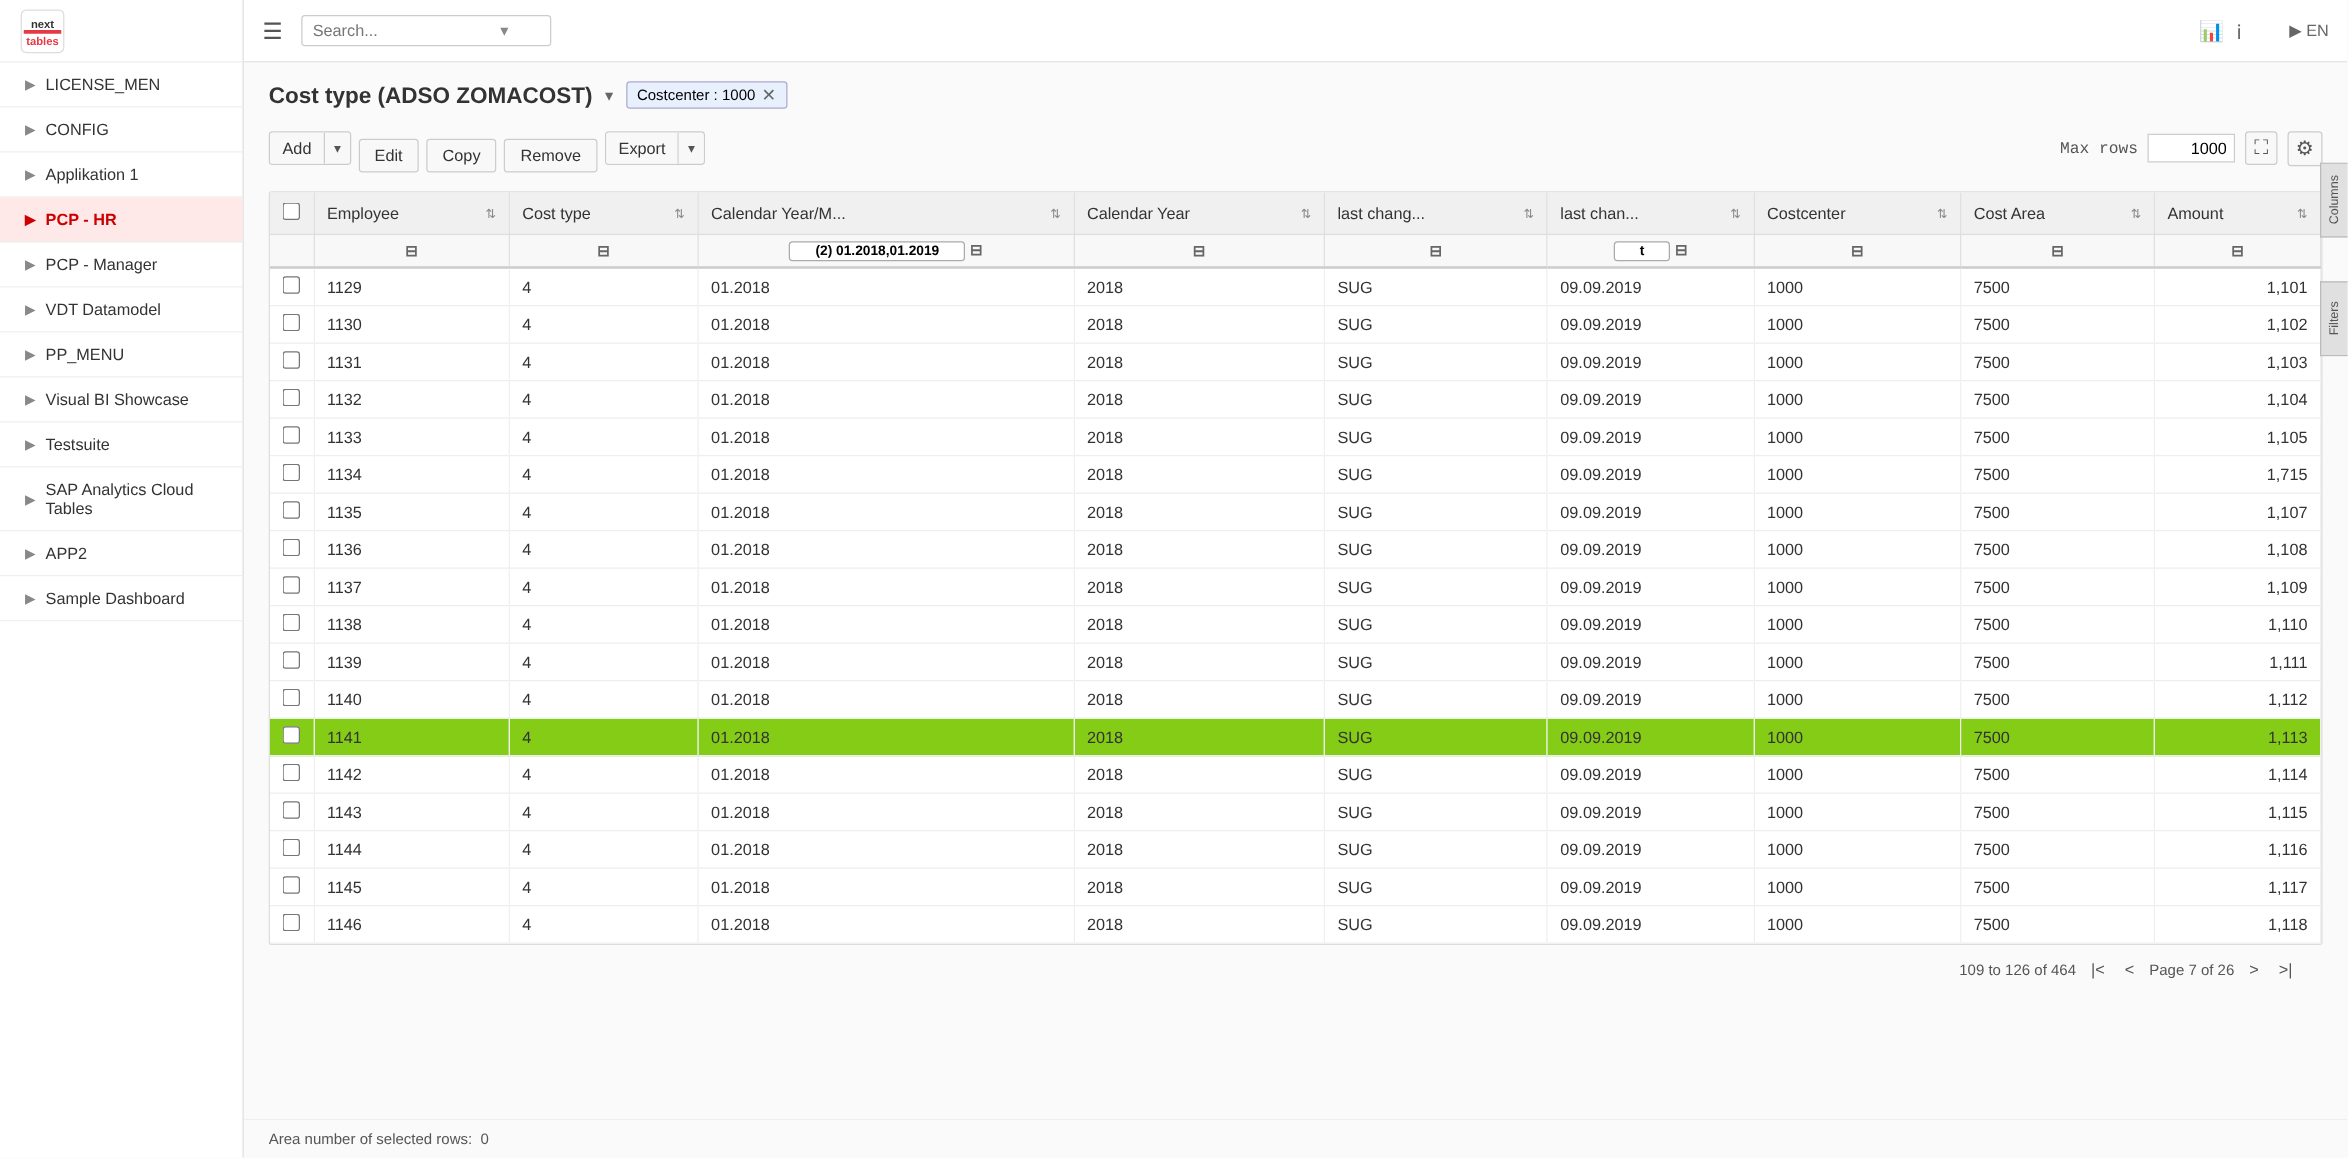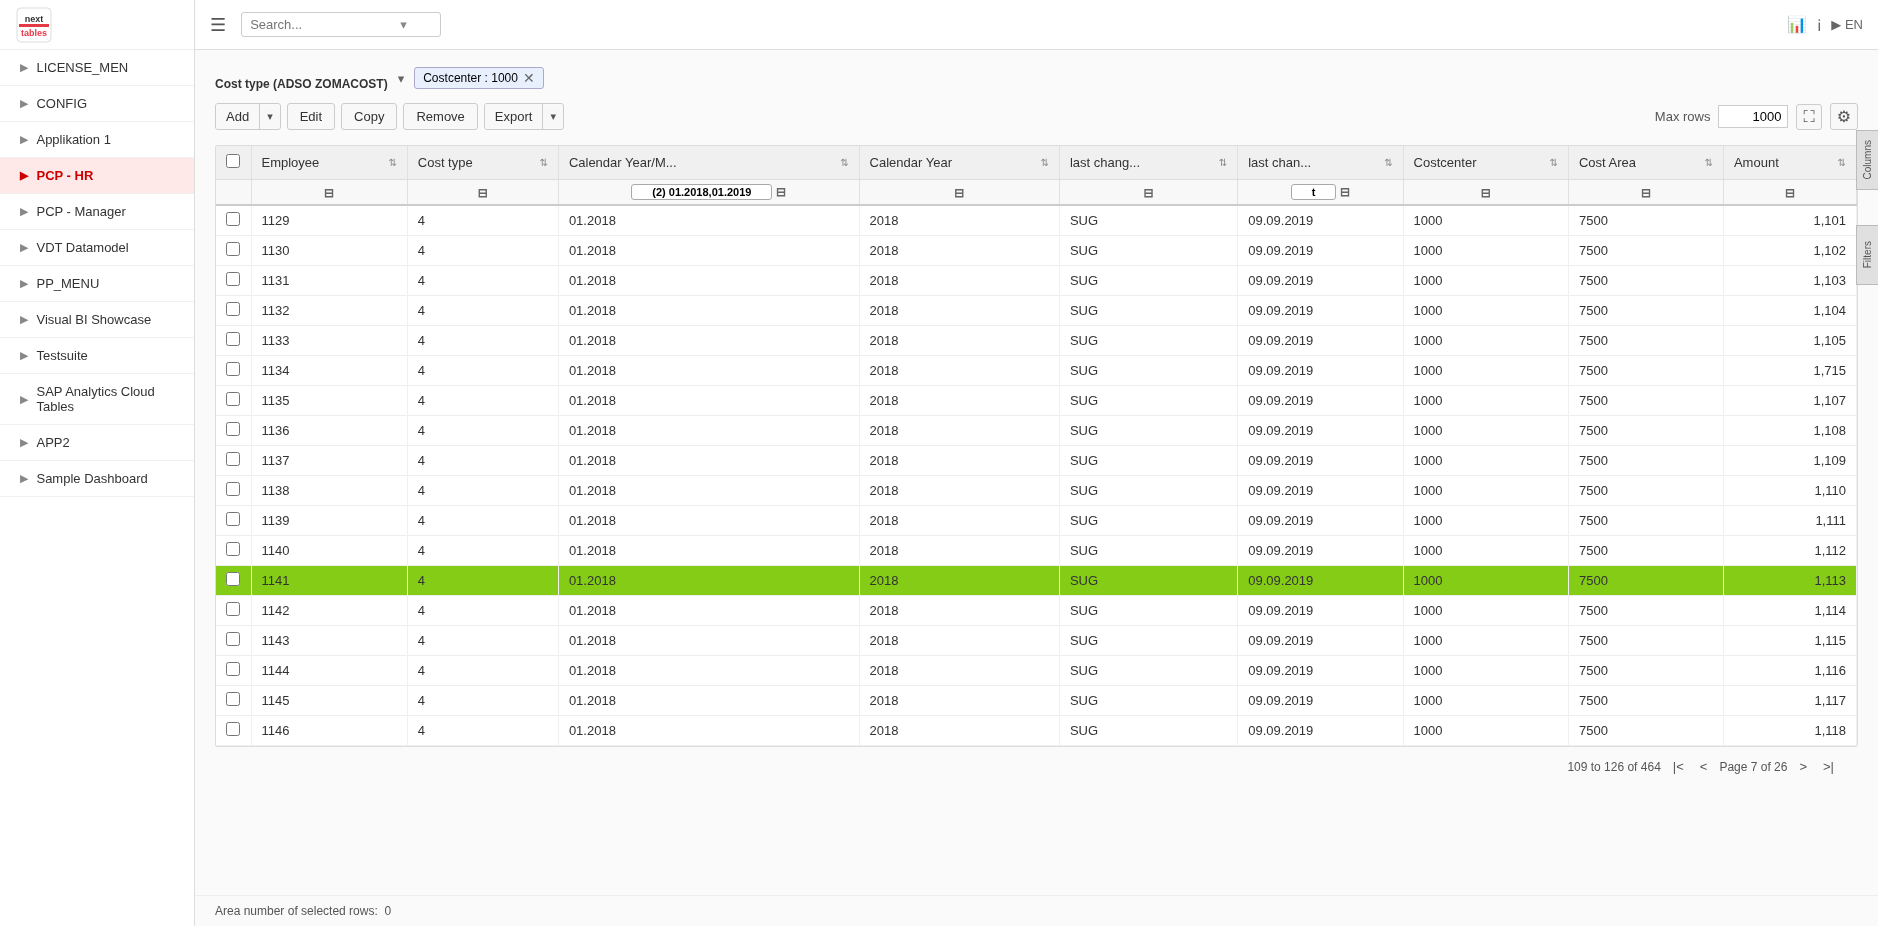--- a/index.html
+++ b/index.html
@@ -71,43 +71,42 @@
     }
     .search-box input {
       border: none;
       outline: none;
       font-size: 13px;
       width: 150px;
     }
     .search-dropdown { color: #888; cursor: pointer; }
     .topbar-right { display: flex; align-items: center; gap: 10px; }
     .topbar-icon { font-size: 16px; color: #666; cursor: pointer; }
-    .lang-btn { font-size: 13px; color: #666; cursor: pointer; }
+    .lang-btn { font-size: 13px; color: #666; cursor: pointer; margin-left: 28px; }
 
     
     .content {
       flex: 1;
       padding: 15px 20px;
       overflow: auto;
       background: #fafafa;
       position: relative;
     }
 
     
     .title-bar {
       display: flex;
       align-items: center;
       gap: 10px;
       margin-bottom: 12px;
     }
     .page-title {
-      font-size: 12px;
+      font-size: 18px;
       font-weight: bold;
       color: #333;
-      margin-top: 12px;
     }
     .title-filter-icon { cursor: pointer; color: #666; }
     .filter-badge {
       background: #e8f0fe;
       border: 1px solid #aac;
       border-radius: 3px;
       padding: 2px 8px;
       font-size: 12px;
       display: flex;
       align-items: center;
@@ -123,20 +122,21 @@
       margin-bottom: 15px;
     }
     .btn {
       padding: 5px 12px;
       font-size: 13px;
       cursor: pointer;
       border-radius: 3px;
       border: 1px solid #ccc;
       background: #f8f8f8;
       color: #333;
+      margin-top: 12px;
     }
     .btn-split {
       display: flex;
       align-items: center;
       border: 1px solid #ccc;
       border-radius: 3px;
       overflow: hidden;
     }
     .btn-split .main-part {
       padding: 5px 10px;
@@ -153,21 +153,21 @@
       font-size: 11px;
       color: #555;
     }
 
     .toolbar-right {
       margin-left: auto;
       display: flex;
       align-items: center;
       gap: 8px;
     }
-    .max-rows-label { font-size: 13px; color: #555; }
+    .max-rows-label { font-size: 13px; color: #555; font-family: Liberation Mono, monospace; }
     .max-rows-input {
       border: 1px solid #ccc;
       padding: 3px 6px;
       width: 70px;
       font-size: 13px;
       text-align: right;
     }
     .icon-btn {
       font-size: 16px;
       cursor: pointer;

